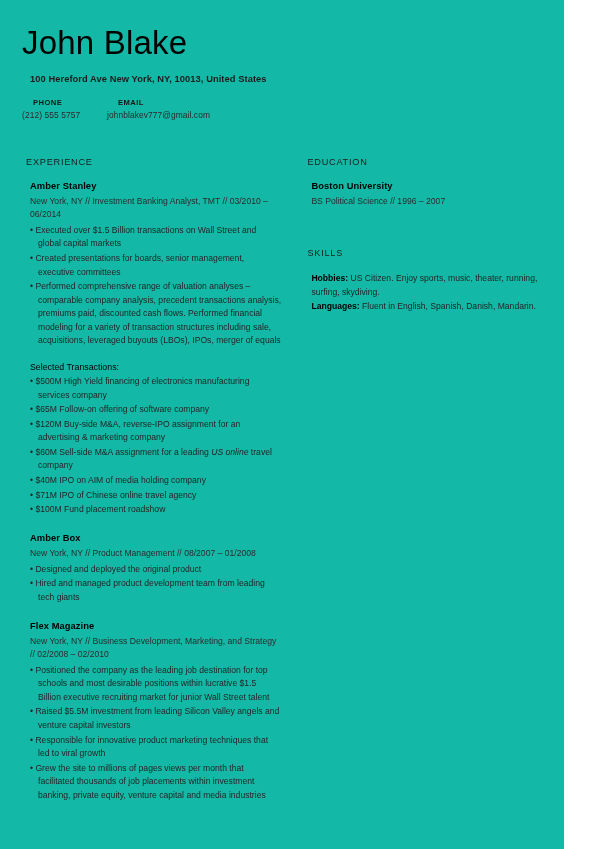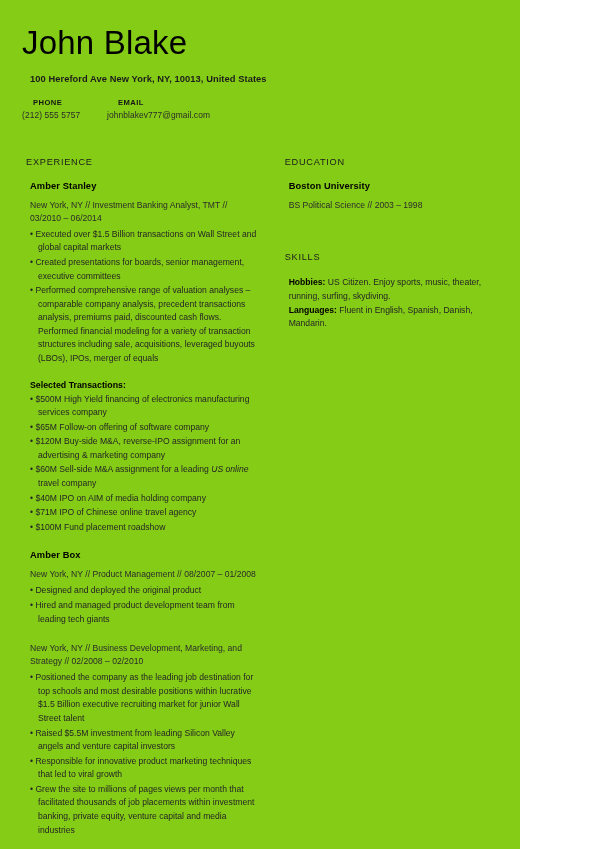--- a/index.html
+++ b/index.html
@@ -10,25 +10,25 @@
   body {
     width: 600px;
     height: 849px;
     font-family: "Liberation Sans", sans-serif;
     color: #1a1a1a;
     -webkit-font-smoothing: antialiased;
     overflow: hidden;
     position: relative;
   }
   .page {
-    width: 520px;
+    width: 564px;
     height: 849px;
     box-sizing: border-box;
     padding: 0;
-    background: #84cc16;
+    background: #14b8a6;
     position: relative;
   }
 
   
   .header {
     padding: 26px 22px 0 22px;
   }
   .name {
     font-size: 33px;
     font-weight: 300;
@@ -112,25 +112,25 @@
     font-weight: 700;
     letter-spacing: 0.1px;
     color: #000000;
     margin: 0 0 4px 0;
   }
   .entry-meta {
     font-size: 8.6px;
     font-weight: 400;
     line-height: 1.52;
     color: #2b2b2b;
-    margin: 8px 0 3px 0;
+    margin: 0 0 3px 0;
   }
   .sub-title {
     font-size: 8.8px;
-    font-weight: 700;
+    font-weight: 400;
     color: #000000;
     margin: 0 0 3px 0;
   }
   ul.bullets {
     list-style: none;
     margin: 0;
     padding: 0;
   }
   ul.bullets li {
     font-size: 8.6px;
@@ -206,37 +206,38 @@
           </div>
           <div class="block">
             <div class="entry-title">Amber Box</div>
             <div class="entry-meta">New York, NY // Product Management // 08/2007 – 01/2008</div>
             <ul class="bullets">
               <li>Designed and deployed the original product</li>
               <li>Hired and managed product development team from leading tech giants</li>
             </ul>
           </div>
           <div class="block">
+            <div class="entry-title">Flex Magazine</div>
             <div class="entry-meta">New York, NY // Business Development, Marketing, and Strategy // 02/2008 – 02/2010</div>
             <ul class="bullets">
               <li>Positioned the company as the leading job destination for top schools and most desirable positions within lucrative $1.5 Billion executive recruiting market for junior Wall Street talent</li>
               <li>Raised $5.5M investment from leading Silicon Valley angels and venture capital investors</li>
               <li>Responsible for innovative product marketing techniques that led to viral growth</li>
               <li>Grew the site to millions of pages views per month that facilitated thousands of job placements within investment banking, private equity, venture capital and media industries</li>
             </ul>
           </div>
         </div>
     </div>
 
     <div class="col-right">
       <div class="section-title">EDUCATION</div>
       <div id="education-list">
           <div class="block">
             <div class="entry-title">Boston University</div>
-            <div class="entry-meta">BS Political Science // 2003 – 1998</div>
+            <div class="entry-meta">BS Political Science // 1996 – 2007</div>
           </div>
         </div>
 
       <div class="section-title spaced-top">SKILLS</div>
       <div class="skills-body" id="skills-list">
           <div class="skills-line"><span class="skills-key">Hobbies:</span><span> US Citizen. Enjoy sports, music, theater, running, surfing, skydiving.</span></div>
           <div class="skills-line"><span class="skills-key">Languages:</span><span> Fluent in English, Spanish, Danish, Mandarin.</span></div>
         </div>
     </div>
 

